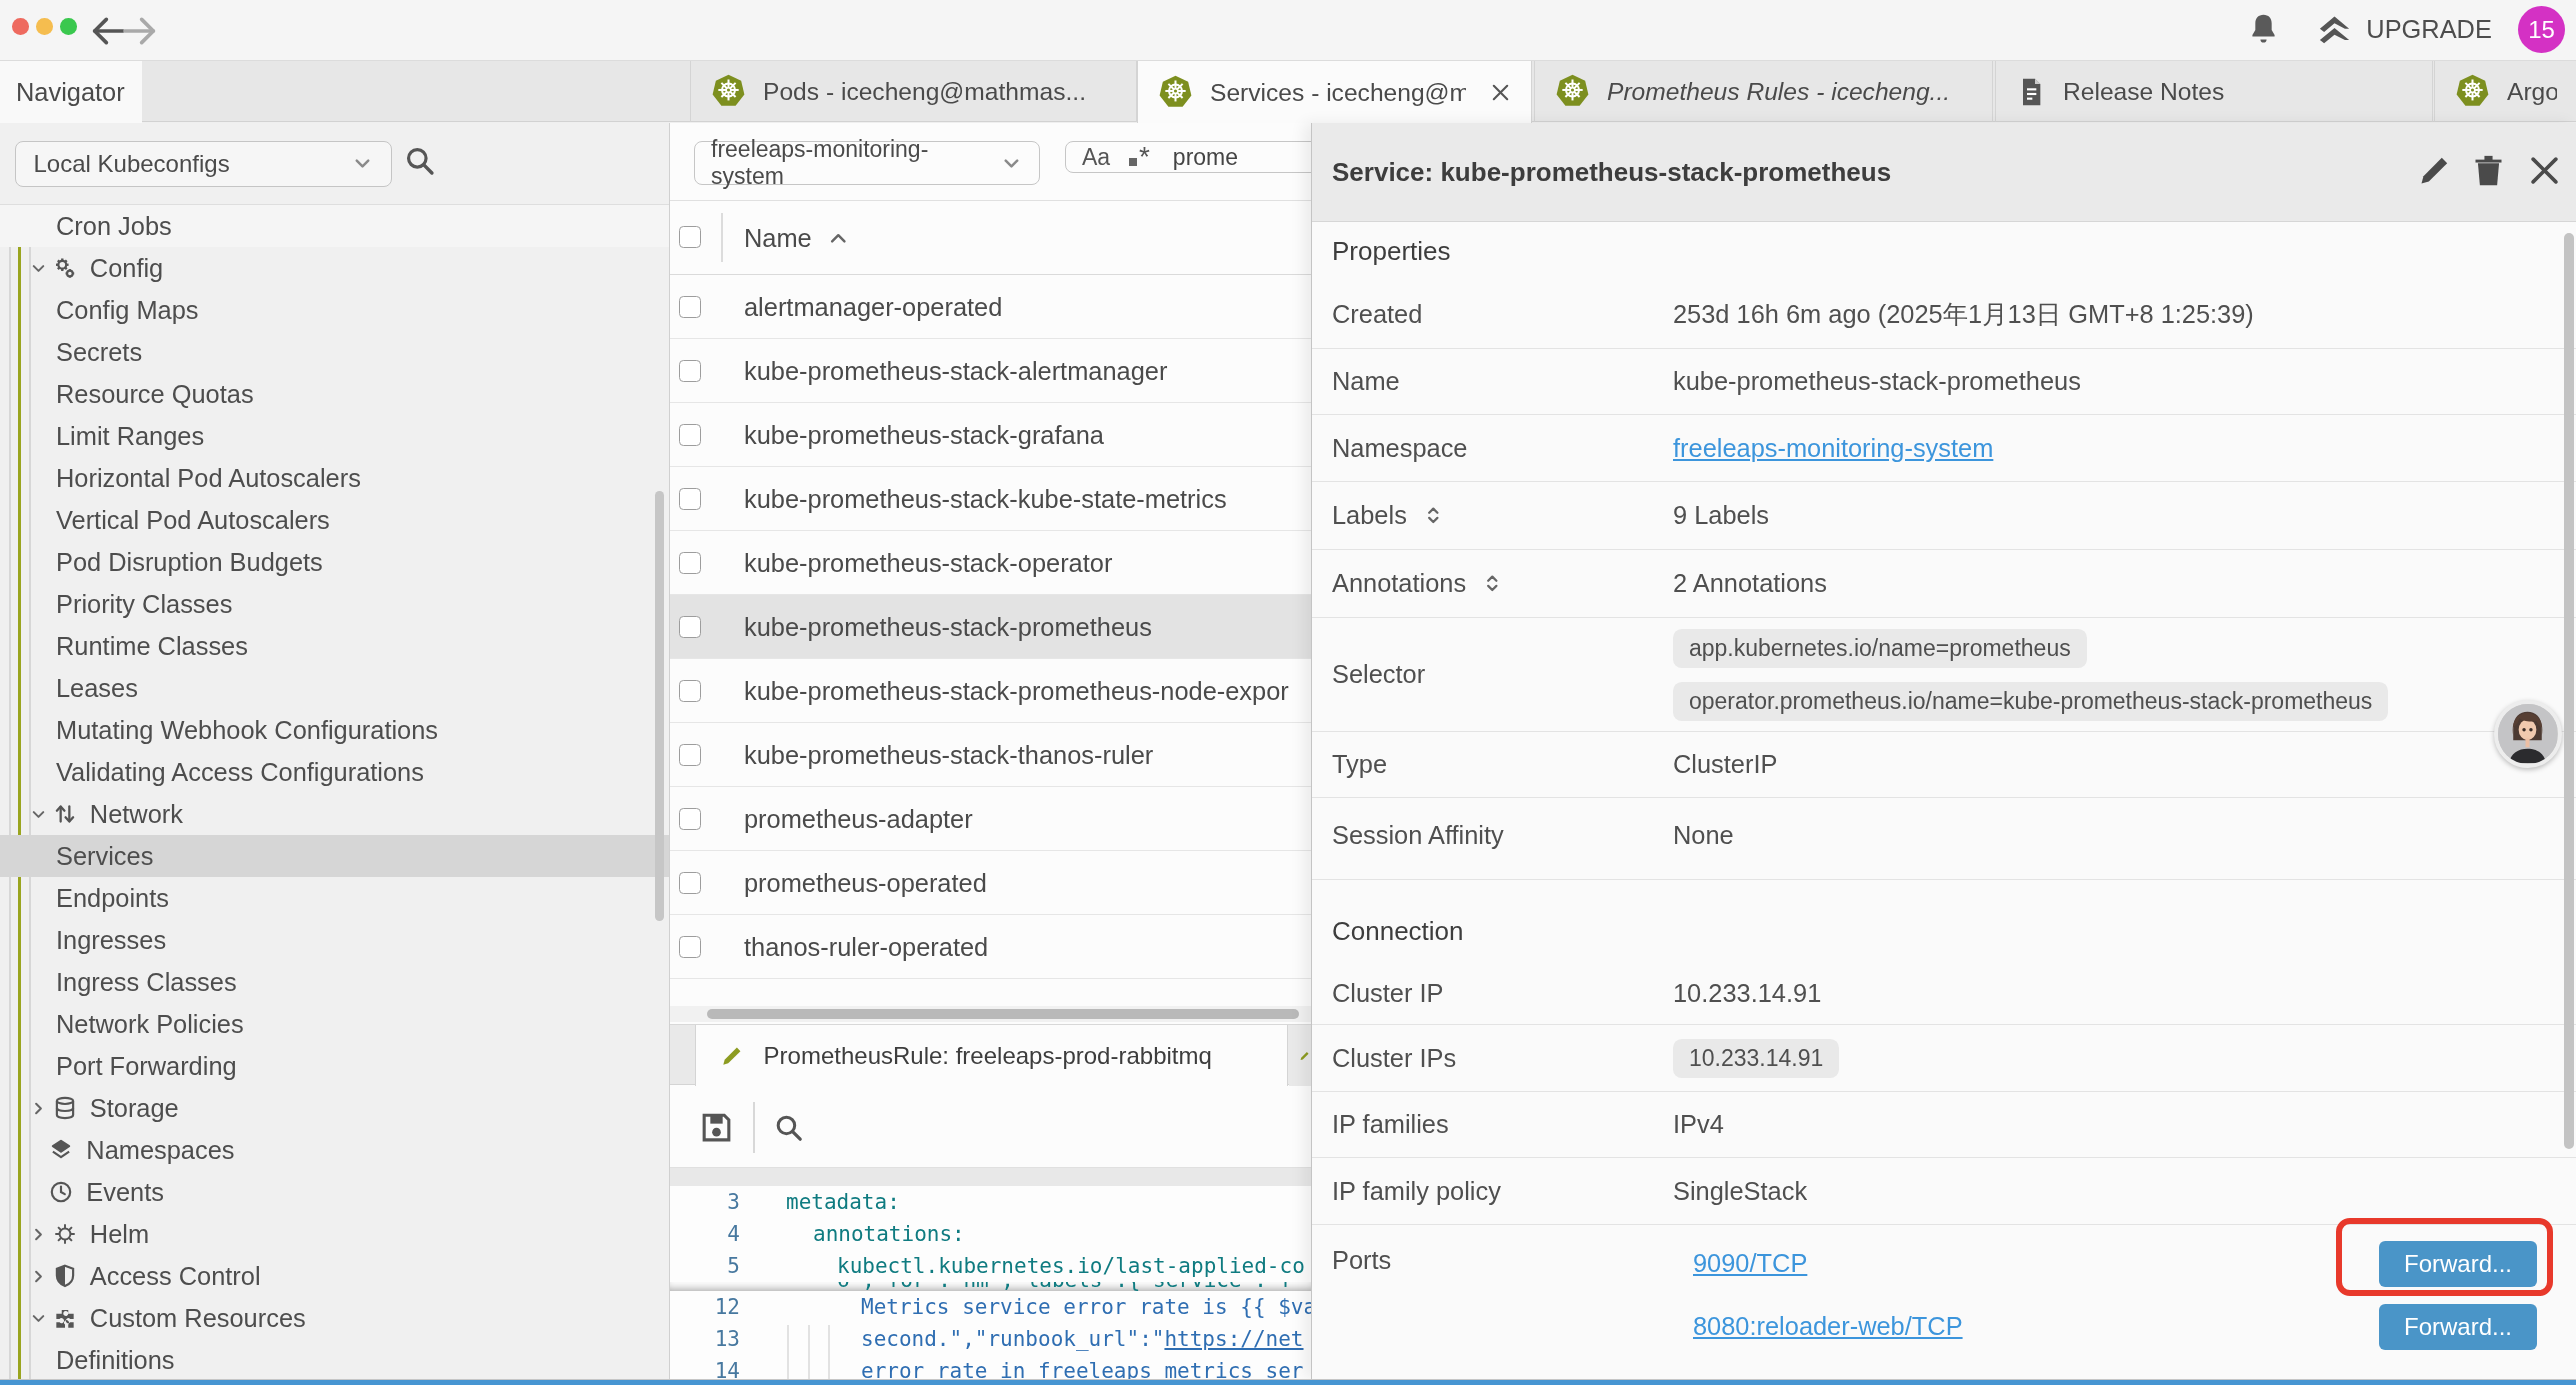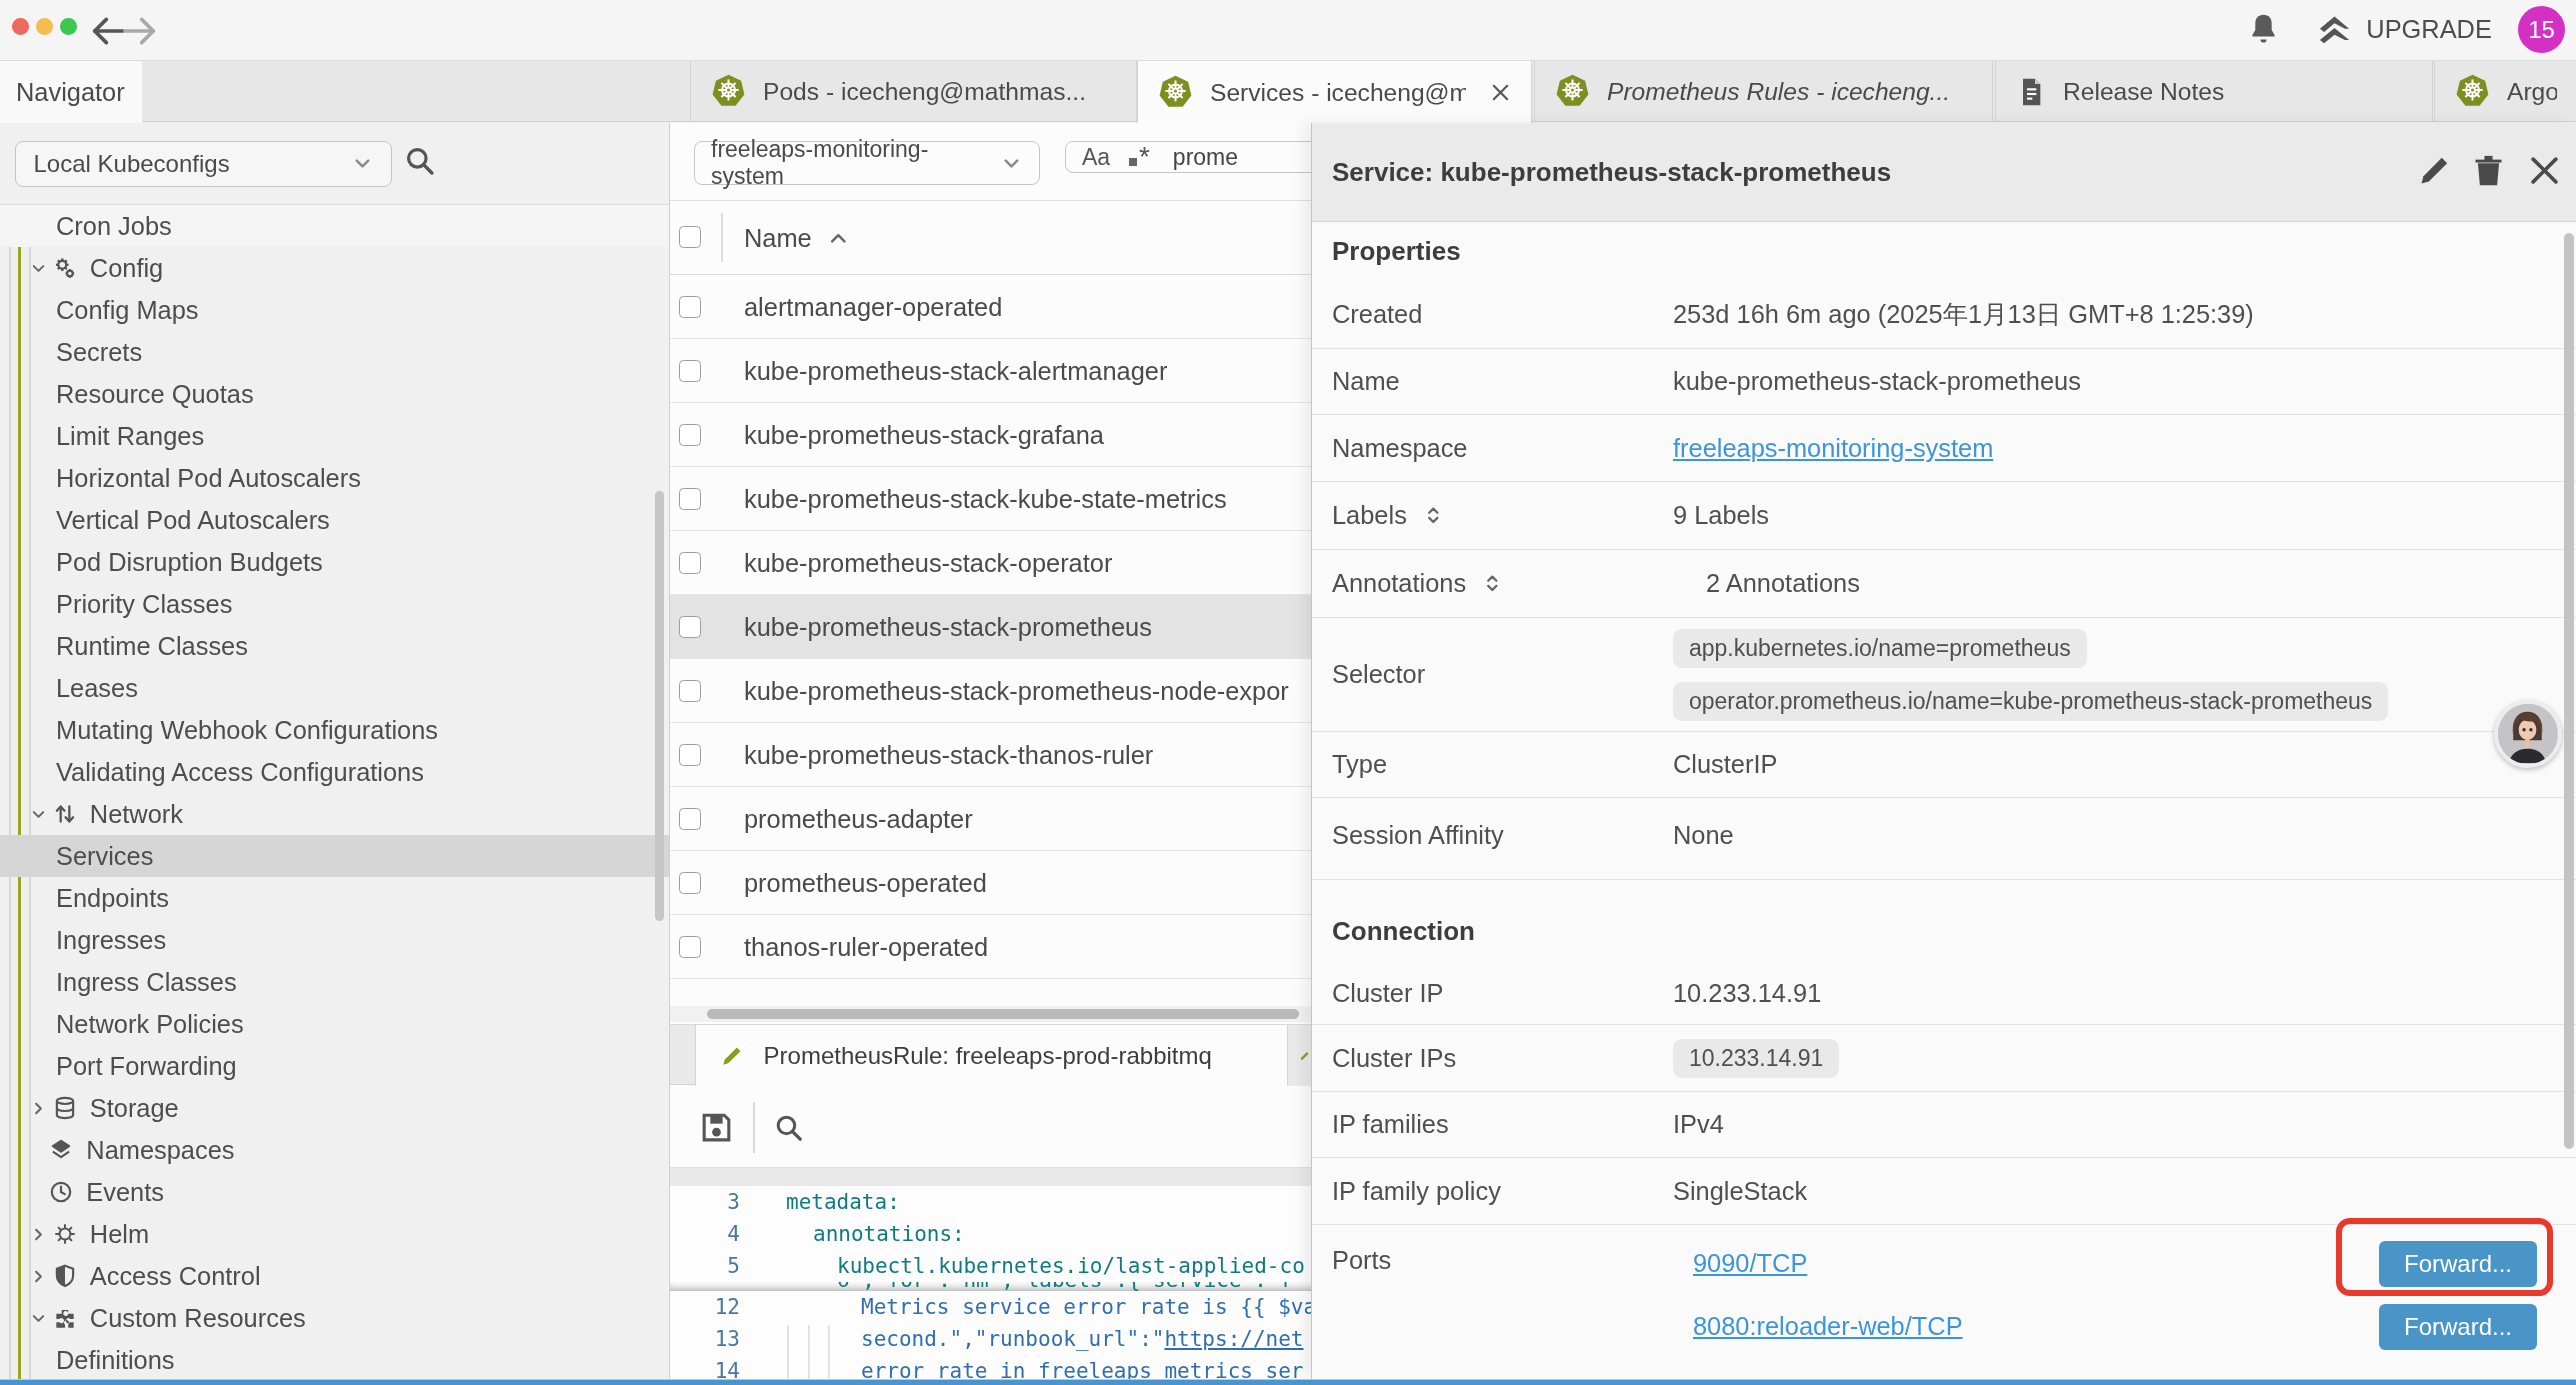--- a/index.html
+++ b/index.html
@@ -109,28 +109,28 @@
 
 
 .drawer { position:absolute; left:1311px; top:0; width:1265px; height:100%; background:#fafafa; border-left:1.8px solid #c4c4c4; box-shadow:-7px 0 14px rgba(0,0,0,0.07); }
 .dheader { position:absolute; left:0; top:0; width:100%; height:99px; background:#eaeaea; border-bottom:1.8px solid #d6d6d6; }
 .dheader .ttl { position:absolute; left:20px; top:50%; transform:translateY(-50%); font-size:26px; font-weight:600; color:#3d3d3d; white-space:nowrap; }
 .hic { position:absolute; top:28px; width:39px; height:39px; color:#4a4a4a; }
 .hic.pencil { left:1103px; }
 .hic.trash { left:1157px; }
 .hic.close { left:1213px; }
 .dbody { position:absolute; left:0; top:99px; width:100%; bottom:0; overflow:hidden; }
-.shead { height:59px; display:flex; align-items:center; padding-left:20px; font-size:26px; font-weight:700; color:#3d3d3d; }
+.shead { height:59px; display:flex; align-items:center; padding-left:20px; font-size:26px; font-weight:400; color:#3d3d3d; }
 .shead.conn { height:83px; padding-top:19px; }
 .prow { display:flex; border-bottom:1.8px solid #e3e3e3; font-size:25.4px; color:#4f4f4f; }
 .prow .pl { flex:0 0 361px; padding-left:20px; display:flex; align-items:center; gap:14px; }
 .prow .pv { flex:1; display:flex; align-items:center; min-width:0; }
 .prow .pv .txt { white-space:nowrap; overflow:hidden; }
 .prow.r-created { height:68px; } .prow.r-name { height:66px; } .prow.r-namespace { height:67px; }
-.prow.r-labels { height:68px; } .prow.r-annotations { height:68px;gap:33px; }
+.prow.r-labels { height:68px; } .prow.r-annotations { height:68px; }
 .prow.r-selector { height:114px; }
 .prow.r-type { height:66px; } .prow.r-session { height:82px; }
 .prow.r-clusterip { height:62px; } .prow.r-clusterips { height:67px; }
 .prow.r-ipfam { height:66px; } .prow.r-ippol { height:67px; }
 .prow.r-ports { height:158px; border-bottom:none; }
 .updn { width:24.6px; height:24.6px; color:#666; flex:0 0 auto; }
 a.blu { color:#3c95dc; text-decoration:underline; }
 .chip { background:#e9e9e9; border-radius:8.8px; height:39px; display:flex; align-items:center; padding:0 16px; font-size:23px; color:#4f4f4f; white-space:nowrap; }
 .r-selector .pv { flex-direction:column; align-items:flex-start; justify-content:center; gap:14px; }
 .r-selector .chip { max-width:868px; overflow:hidden; }

